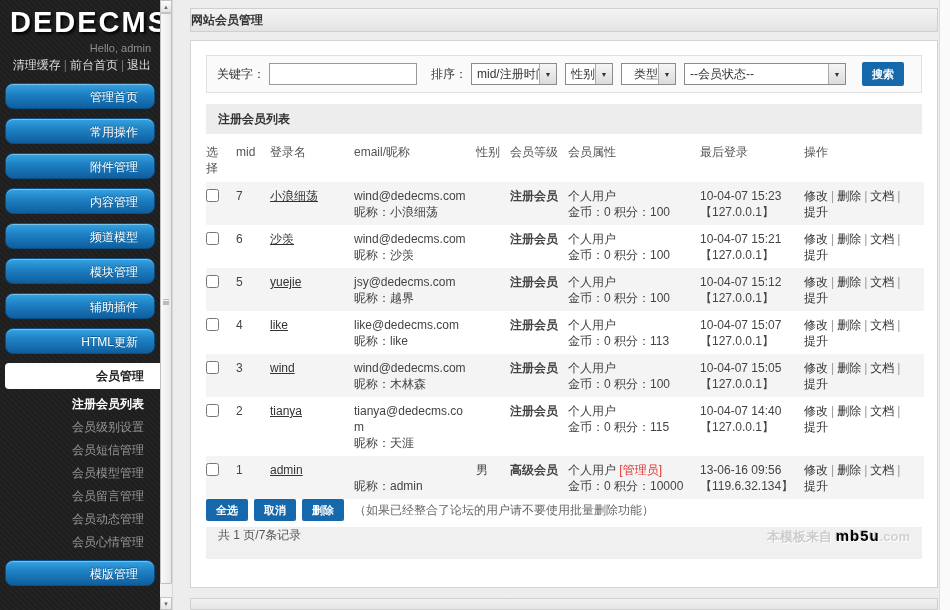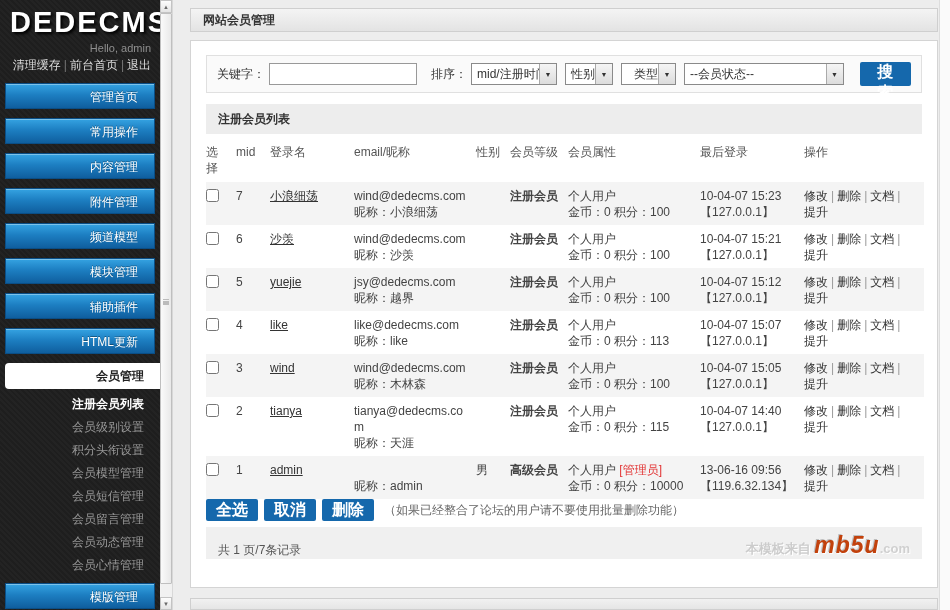--- a/index.html
+++ b/index.html
@@ -9,21 +9,21 @@
   
   .sidebar{position:absolute;left:0;top:0;width:160px;height:610px;background:#1e1e1e;
     background-image:repeating-linear-gradient(45deg,rgba(255,255,255,.025) 0 2px,transparent 2px 4px);overflow:hidden;}
   .logo{padding:6px 8px 0 10px;font-size:29px;font-weight:bold;color:#fff;letter-spacing:2px;
     text-shadow:2px 2px 3px #000;}
   .greeting{text-align:right;padding-right:9px;color:#8f8f8f;font-size:11px;margin-top:3px;}
   .toplinks{text-align:right;padding-right:9px;color:#ddd;font-size:12px;margin-top:3px;}
   .toplinks .lnk{color:#ddd;cursor:pointer;}
   .toplinks .sep{color:#777;margin:0 3px;}
   .side-menu{margin-top:9px;}
-  .side-btn{height:26px;line-height:26px;margin:0 5px 9px 5px;border-radius:0;
+  .side-btn{height:26px;line-height:26px;margin:0 5px 9px 5px;border-radius:8px;
     background:linear-gradient(180deg,#35a3e2 0%,#1d7fc2 45%,#0f5e9e 100%);
     border:1px solid #0a4e86;box-shadow:inset 0 1px 0 rgba(255,255,255,.35);
     color:#fff;text-align:right;padding-right:16px;box-sizing:border-box;cursor:pointer;
     text-shadow:0 -1px 0 rgba(0,0,0,.35);}
   .side-active{height:26px;line-height:26px;margin:4px 0 0 5px;border-radius:4px 0 0 4px;background:#fff;
     color:#222;font-weight:bold;text-align:right;padding-right:16px;cursor:pointer;}
   .side-sub{padding:4px 0 2px 0;}
   .side-sub-item{height:23px;line-height:23px;text-align:right;padding-right:16px;color:#979797;cursor:pointer;}
   .side-sub-item.active{color:#fff;font-weight:bold;}
   .side-btn.bottom{margin-top:4px;margin-bottom:0;}
@@ -36,37 +36,37 @@
   .vs-up{top:0;} .vs-down{bottom:0;}
   .vs-thumb{position:absolute;left:0;top:13px;width:12px;height:571px;background:linear-gradient(90deg,#fafafa,#e9e9e9);
     border:1px solid #bfbfbf;box-sizing:border-box;border-radius:1px;cursor:pointer;}
   .vs-grip{position:absolute;left:2px;top:285px;width:6px;border-top:1px solid #bbb;box-shadow:0 2px 0 #bbb,0 4px 0 #bbb;height:1px;}
 
   
   .main{position:absolute;left:173px;top:0;width:777px;height:610px;background:#ededed;}
   .right-gutter{position:absolute;left:939px;top:0;width:11px;height:610px;background:#fafafa;border-left:1px solid #ddd;box-sizing:border-box;}
   .titlebar{position:absolute;left:190px;top:8px;width:748px;height:24px;box-sizing:border-box;
     background:linear-gradient(180deg,#f4f4f4,#e3e3e3);border:1px solid #cfcfcf;
-    line-height:22px;padding-left:12px;font-weight:bold;color:#333;}
+    line-height:22px;font-weight:bold;color:#333;}
   .card{position:absolute;left:190px;top:40px;width:748px;height:548px;box-sizing:border-box;
     background:#fff;border:1px solid #d4d4d4;padding:0 15px;}
   .nextbar{position:absolute;left:190px;top:598px;width:748px;height:12px;box-sizing:border-box;
     background:linear-gradient(180deg,#f1f1f1,#e5e5e5);border:1px solid #cfcfcf;}
 
   
   .filterbox{margin-top:14px;height:38px;box-sizing:border-box;border:1px solid #e0e0e0;background:#fafafa;
     display:flex;align-items:center;padding:0 10px;}
   .flabel{color:#333;margin-right:4px;white-space:nowrap;}
   .kw-input{width:140px;height:20px;border:1px solid #999;background:#fff;margin-right:14px;padding:0 3px;font-size:12px;}
   .selbox{display:flex;align-items:stretch;height:20px;border:1px solid #8a8a8a;background:#fff;margin-right:8px;cursor:pointer;}
   .selbox .seltext{line-height:20px;padding:0 5px;white-space:nowrap;overflow:hidden;flex:1;}
   .selbox .selarrow{width:16px;background:linear-gradient(180deg,#f5f5f5,#dcdcdc);border-left:1px solid #aaa;
     display:flex;align-items:center;justify-content:center;font-size:7px;color:#333;}
   .sel-sort{width:84px;} .sel-gender{width:46px;} .sel-type{width:46px;padding-left:7px;} .sel-status{width:160px;}
-  .btn-blue{background:#1568ac;color:#fff;border:none;border-radius:2px;font-size:16px;font-weight:bold;
+  .btn-blue{background:#1568ac;color:#fff;border:none;border-radius:2px;font-size:11px;font-weight:bold;
     height:24px;padding:0 10px;cursor:pointer;font-family:inherit;}
   .search-btn{margin-left:8px;}
 
   
   .listbar{margin-top:11px;height:30px;background:#ededed;display:flex;align-items:center;}
   .listbar .ltitle{font-weight:bold;color:#333;padding-left:12px;width:210px;box-sizing:border-box;}
   .tabs{color:#333;}
   .tabs .tab{cursor:pointer;}
   .tabs .sep{color:#999;margin:0 6px;}
 
@@ -81,54 +81,53 @@
   .red{color:#e23333;}
   .ops .oplink{color:#333;cursor:pointer;white-space:nowrap;}
   .ops .sep{color:#999;margin:0 3px;}
   .cb{width:13px;height:13px;margin:1px 0 0 0;}
   .em{min-height:16px;}
 
   
   .footbtns{margin-top:0;display:flex;align-items:center;}
   .footbtns .btn-blue{margin-right:6px;height:22px;}
   .footnote{color:#666;margin-left:4px;}
-  .pageband{margin-top:6px;height:32px;background:#f0f0f0;display:flex;align-items:flex-end;}
+  .pageband{margin-top:6px;height:32px;background:#f0f0f0;display:flex;align-items:flex-start;}
   .pageinfo{padding-left:12px;color:#555;flex:1;}
   .watermark{padding-right:12px;white-space:nowrap;}
   .wm-prefix{color:#ccc;font-weight:bold;font-size:13px;text-shadow:1px 1px 0 #fff;}
-  .wm-brand{color:#c2410c;font-weight:bold;font-size:23px;letter-spacing:1px;
-    text-shadow:-1px -1px 0 #bdbdbd,1px 1px 1px #fff;font-style:italic;}
+  .wm-brand{color:#000000;font-weight:bold;font-size:15px;letter-spacing:1px;
+    text-shadow:-1px -1px 0 #bdbdbd,1px 1px 1px #fff;}
   .wm-suffix{color:#d0d0d0;font-weight:bold;font-size:13px;text-shadow:1px 1px 0 #fff;}
 </style>
 </head>
 <body>
 
 <div class="stage">
 
   <div class="sidebar">
     <div class="logo">DEDECMS</div>
     <div class="greeting">Hello, admin</div>
     <div class="toplinks"><span class="lnk">清理缓存</span><span class="sep">|</span><span class="lnk">前台首页</span><span class="sep">|</span><span class="lnk">退出</span></div>
     <div class="side-menu">
         <div class="side-btn">管理首页</div>
         <div class="side-btn">常用操作</div>
+        <div class="side-btn">附件管理</div>
         <div class="side-btn">内容管理</div>
-        <div class="side-btn">附件管理</div>
         <div class="side-btn">频道模型</div>
         <div class="side-btn">模块管理</div>
         <div class="side-btn">辅助插件</div>
         <div class="side-btn">HTML更新</div>
       </div>
     <div class="side-active">会员管理</div>
     <div class="side-sub">
         <div class="side-sub-item active">注册会员列表</div>
         <div class="side-sub-item">会员级别设置</div>
-        <div class="side-sub-item">积分头衔设置</div>
+        <div class="side-sub-item">会员短信管理</div>
         <div class="side-sub-item">会员模型管理</div>
-        <div class="side-sub-item">会员短信管理</div>
         <div class="side-sub-item">会员留言管理</div>
         <div class="side-sub-item">会员动态管理</div>
         <div class="side-sub-item">会员心情管理</div>
       </div>
     <div class="side-menu2">
         <div class="side-btn bottom">模版管理</div>
       </div>
 
   </div>
 

